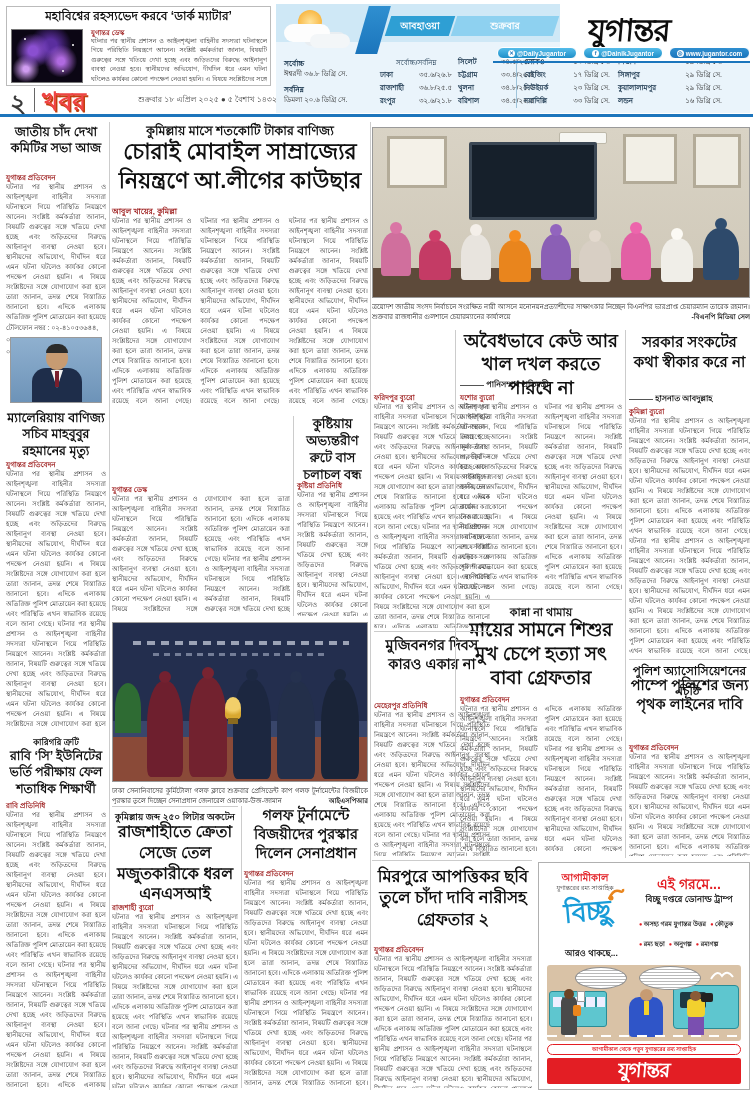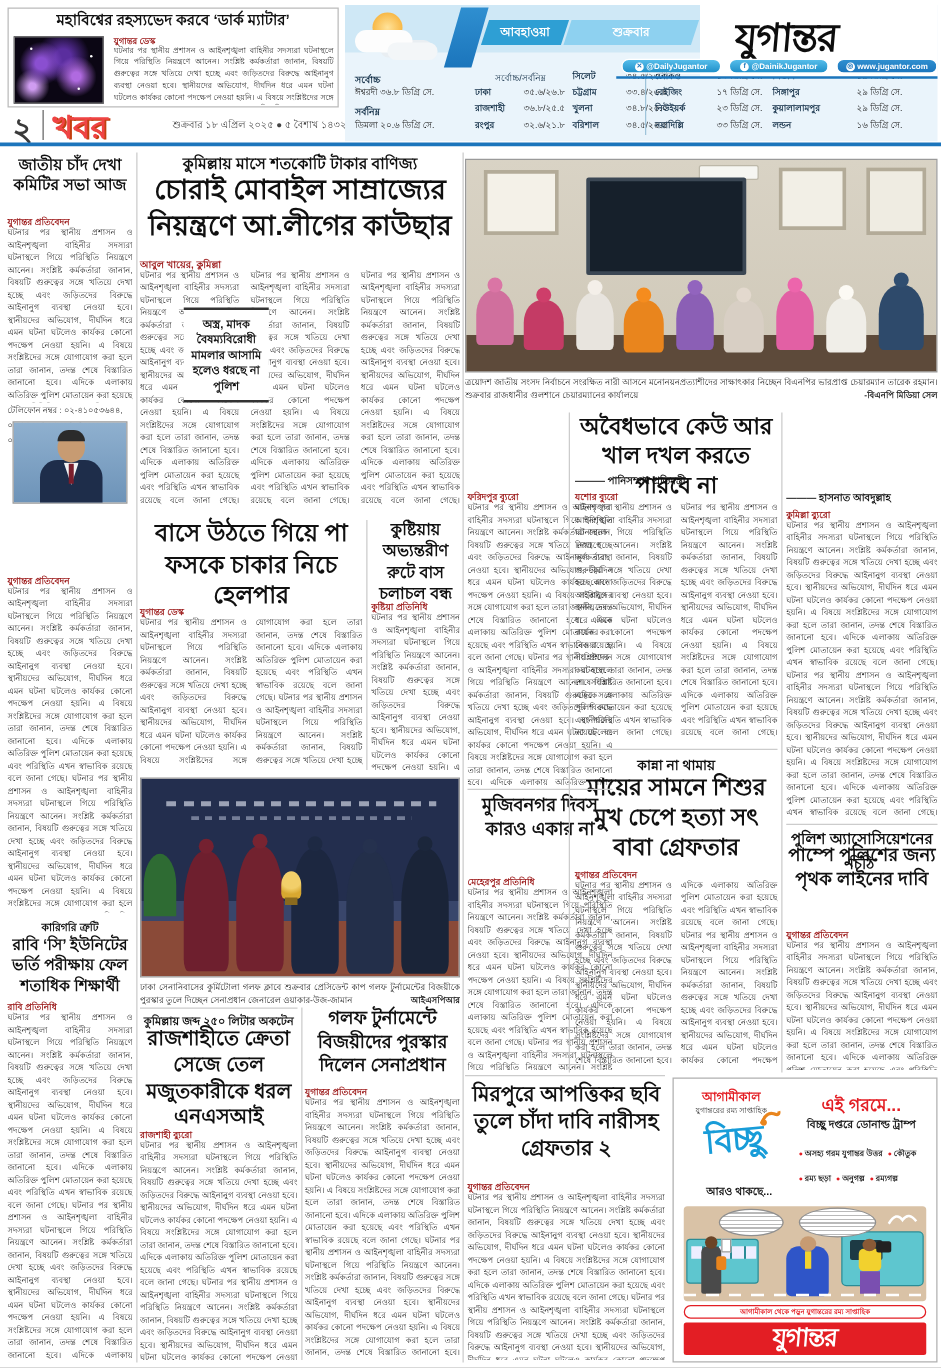--- a/index.html
+++ b/index.html
@@ -175,35 +175,33 @@
   <div class="abs" style="left:6px;top:322px;width:100px;font-size:6.6px;color:#2e2e2e">টেলিফোন নম্বর : ০২-৪১০৫৩৬৪৪, ০২-২২৩৩৮০৬৩৫১ ও ০২-২২৩৩৮৩৫৬৯।</div>
 
   <div class="photo" style="left:10px;top:337px;width:92px;height:66px;background:linear-gradient(#8fb0cf,#6d93b8)">
     <div class="abs" style="left:21px;top:30px;width:50px;height:36px;border-radius:14px 14px 0 0;background:#1e2d4a"></div>
     <div class="abs" style="left:40px;top:32px;width:12px;height:18px;background:#f2f2f2;clip-path:polygon(0 0,100% 0,50% 100%)"></div>
     <div class="abs" style="left:44px;top:33px;width:4px;height:16px;background:#7a1e2c"></div>
     <div class="abs head" style="left:35px;top:8px;width:22px;height:24px"></div>
     <div class="abs" style="left:35px;top:6px;width:22px;height:9px;border-radius:10px 10px 0 0;background:#2b2b2b"></div>
   </div>
 
+  <div class="abs hl" style="left:6px;top:410px;width:100px;font-size:12.5px">ম্যালেরিয়ায় বাণিজ্য সচিব মাহবুবুর রহমানের মৃত্যু</div>
   <div class="abs byline" style="left:6px;top:459px">যুগান্তর প্রতিবেদন</div>
   <div class="abs greek" style="left:6px;top:469px;width:100px;height:261px">ঘটনার পর স্থানীয় প্রশাসন ও আইনশৃঙ্খলা বাহিনীর সদস্যরা ঘটনাস্থলে গিয়ে পরিস্থিতি নিয়ন্ত্রণে আনেন। সংশ্লিষ্ট কর্মকর্তারা জানান, বিষয়টি গুরুত্বের সঙ্গে খতিয়ে দেখা হচ্ছে এবং জড়িতদের বিরুদ্ধে আইনানুগ ব্যবস্থা নেওয়া হবে। স্থানীয়দের অভিযোগ, দীর্ঘদিন ধরে এমন ঘটনা ঘটলেও কার্যকর কোনো পদক্ষেপ নেওয়া হয়নি। এ বিষয়ে সংশ্লিষ্টদের সঙ্গে যোগাযোগ করা হলে তারা জানান, তদন্ত শেষে বিস্তারিত জানানো হবে। এদিকে এলাকায় অতিরিক্ত পুলিশ মোতায়েন করা হয়েছে এবং পরিস্থিতি এখন স্বাভাবিক রয়েছে বলে জানা গেছে। ঘটনার পর স্থানীয় প্রশাসন ও আইনশৃঙ্খলা বাহিনীর সদস্যরা ঘটনাস্থলে গিয়ে পরিস্থিতি নিয়ন্ত্রণে আনেন। সংশ্লিষ্ট কর্মকর্তারা জানান, বিষয়টি গুরুত্বের সঙ্গে খতিয়ে দেখা হচ্ছে এবং জড়িতদের বিরুদ্ধে আইনানুগ ব্যবস্থা নেওয়া হবে। স্থানীয়দের অভিযোগ, দীর্ঘদিন ধরে এমন ঘটনা ঘটলেও কার্যকর কোনো পদক্ষেপ নেওয়া হয়নি। এ বিষয়ে সংশ্লিষ্টদের সঙ্গে যোগাযোগ করা হলে তারা জানান, তদন্ত শেষে বিস্তারিত জানানো হবে। এদিকে এলাকায় অতিরিক্ত পুলিশ মোতায়েন করা হয়েছে এবং পরিস্থিতি এখন স্বাভাবিক রয়েছে বলে জানা গেছে। ঘটনার পর স্থানীয় প্রশাসন ও আইনশৃঙ্খলা বাহিনীর সদস্যরা ঘটনাস্থলে গিয়ে পরিস্থিতি নিয়ন্ত্রণে আনেন। সংশ্লিষ্ট কর্মকর্তারা জানান, বিষয়টি গুরুত্বের সঙ্গে খতিয়ে দেখা হচ্ছে এবং জড়িতদের বিরুদ্ধে আইনানুগ ব্যবস্থা নেওয়া হবে। স্থানীয়দের অভিযোগ, দীর্ঘদিন ধরে এমন ঘটনা ঘটলেও কার্যকর কোনো পদক্ষেপ নেওয়া হয়নি। এ বিষয়ে সংশ্লিষ্টদের সঙ্গে যোগাযোগ করা হলে তারা জানান, তদন্ত শেষে বিস্তারিত জানানো হবে। এদিকে এলাকায় অতিরিক্ত পুলিশ মোতায়েন করা হয়েছে এবং পরিস্থিতি এখন স্বাভাবিক রয়েছে বলে জানা গেছে। ঘটনার পর স্থানীয় প্রশাসন ও আইনশৃঙ্খলা বাহিনীর সদস্যরা ঘটনাস্থলে গিয়ে পরিস্থিতি নিয়ন্ত্রণে আনেন। সংশ্লিষ্ট কর্মকর্তারা জানান, বিষয়টি গুরুত্বের সঙ্গে খতিয়ে দেখা হচ্ছে এবং জড়িতদের বিরুদ্ধে আইনানুগ ব্যবস্থা নেওয়া হবে। স্থানীয়দের অভিযোগ, দীর্ঘদিন ধরে এমন ঘটনা ঘটলেও কার্যকর কোনো পদক্ষেপ নেওয়া হয়নি। এ বিষয়ে সংশ্লিষ্টদের সঙ্গে যোগাযোগ করা হলে তারা জানান, তদন্ত শেষে বিস্তারিত জানানো হবে। এদিকে এলাকায় অতিরিক্ত পুলিশ মোতায়েন করা হয়েছে এবং পরিস্থিতি এখন স্বাভাবিক রয়েছে বলে জানা গেছে।</div>
 
   <div class="abs kick" style="left:6px;top:736px;width:100px;font-size:8.5px">কারিগরি ত্রুটি</div>
   <div class="abs hl" style="left:6px;top:748px;width:100px;font-size:12.5px">রাবি ‘সি’ ইউনিটের ভর্তি পরীক্ষায় ফেল শতাধিক শিক্ষার্থী</div>
   <div class="abs byline" style="left:6px;top:800px">রাবি প্রতিনিধি</div>
   <div class="abs greek" style="left:6px;top:810px;width:100px;height:278px">ঘটনার পর স্থানীয় প্রশাসন ও আইনশৃঙ্খলা বাহিনীর সদস্যরা ঘটনাস্থলে গিয়ে পরিস্থিতি নিয়ন্ত্রণে আনেন। সংশ্লিষ্ট কর্মকর্তারা জানান, বিষয়টি গুরুত্বের সঙ্গে খতিয়ে দেখা হচ্ছে এবং জড়িতদের বিরুদ্ধে আইনানুগ ব্যবস্থা নেওয়া হবে। স্থানীয়দের অভিযোগ, দীর্ঘদিন ধরে এমন ঘটনা ঘটলেও কার্যকর কোনো পদক্ষেপ নেওয়া হয়নি। এ বিষয়ে সংশ্লিষ্টদের সঙ্গে যোগাযোগ করা হলে তারা জানান, তদন্ত শেষে বিস্তারিত জানানো হবে। এদিকে এলাকায় অতিরিক্ত পুলিশ মোতায়েন করা হয়েছে এবং পরিস্থিতি এখন স্বাভাবিক রয়েছে বলে জানা গেছে। ঘটনার পর স্থানীয় প্রশাসন ও আইনশৃঙ্খলা বাহিনীর সদস্যরা ঘটনাস্থলে গিয়ে পরিস্থিতি নিয়ন্ত্রণে আনেন। সংশ্লিষ্ট কর্মকর্তারা জানান, বিষয়টি গুরুত্বের সঙ্গে খতিয়ে দেখা হচ্ছে এবং জড়িতদের বিরুদ্ধে আইনানুগ ব্যবস্থা নেওয়া হবে। স্থানীয়দের অভিযোগ, দীর্ঘদিন ধরে এমন ঘটনা ঘটলেও কার্যকর কোনো পদক্ষেপ নেওয়া হয়নি। এ বিষয়ে সংশ্লিষ্টদের সঙ্গে যোগাযোগ করা হলে তারা জানান, তদন্ত শেষে বিস্তারিত জানানো হবে। এদিকে এলাকায় অতিরিক্ত পুলিশ মোতায়েন করা হয়েছে এবং পরিস্থিতি এখন স্বাভাবিক রয়েছে বলে জানা গেছে। ঘটনার পর স্থানীয় প্রশাসন ও আইনশৃঙ্খলা বাহিনীর সদস্যরা ঘটনাস্থলে গিয়ে পরিস্থিতি নিয়ন্ত্রণে আনেন। সংশ্লিষ্ট কর্মকর্তারা জানান, বিষয়টি গুরুত্বের সঙ্গে খতিয়ে দেখা হচ্ছে এবং জড়িতদের বিরুদ্ধে আইনানুগ ব্যবস্থা নেওয়া হবে। স্থানীয়দের অভিযোগ, দীর্ঘদিন ধরে এমন ঘটনা ঘটলেও কার্যকর কোনো পদক্ষেপ নেওয়া হয়নি। এ বিষয়ে সংশ্লিষ্টদের সঙ্গে যোগাযোগ করা হলে তারা জানান, তদন্ত শেষে বিস্তারিত জানানো হবে। এদিকে এলাকায় অতিরিক্ত পুলিশ মোতায়েন করা হয়েছে এবং পরিস্থিতি এখন স্বাভাবিক রয়েছে বলে জানা গেছে। ঘটনার পর স্থানীয় প্রশাসন ও আইনশৃঙ্খলা বাহিনীর সদস্যরা ঘটনাস্থলে গিয়ে পরিস্থিতি নিয়ন্ত্রণে আনেন। সংশ্লিষ্ট কর্মকর্তারা জানান, বিষয়টি গুরুত্বের সঙ্গে খতিয়ে দেখা হচ্ছে এবং জড়িতদের বিরুদ্ধে আইনানুগ ব্যবস্থা নেওয়া হবে। স্থানীয়দের অভিযোগ, দীর্ঘদিন ধরে এমন ঘটনা ঘটলেও কার্যকর কোনো পদক্ষেপ নেওয়া হয়নি। এ বিষয়ে সংশ্লিষ্টদের সঙ্গে যোগাযোগ করা হলে তারা জানান, তদন্ত শেষে বিস্তারিত জানানো হবে। এদিকে এলাকায় অতিরিক্ত পুলিশ মোতায়েন করা হয়েছে এবং পরিস্থিতি এখন স্বাভাবিক রয়েছে বলে জানা গেছে।</div>
 
   <div class="abs kick" style="left:112px;top:122px;width:256px;font-size:12.5px">কুমিল্লায় মাসে শতকোটি টাকার বাণিজ্য</div>
   <div class="abs hl" style="left:112px;top:137px;width:256px;font-size:22px;line-height:1.32">চোরাই মোবাইল সাম্রাজ্যের নিয়ন্ত্রণে আ.লীগের কাউছার</div>
   <div class="abs byline" style="left:112px;top:205px;font-size:7.8px">আবুল খায়ের, কুমিল্লা</div>
   <div class="abs greek cols3" style="left:112px;top:216px;width:256px;height:196px">ঘটনার পর স্থানীয় প্রশাসন ও আইনশৃঙ্খলা বাহিনীর সদস্যরা ঘটনাস্থলে গিয়ে পরিস্থিতি নিয়ন্ত্রণে আনেন। সংশ্লিষ্ট কর্মকর্তারা জানান, বিষয়টি গুরুত্বের সঙ্গে খতিয়ে দেখা হচ্ছে এবং জড়িতদের বিরুদ্ধে আইনানুগ ব্যবস্থা নেওয়া হবে। স্থানীয়দের অভিযোগ, দীর্ঘদিন ধরে এমন ঘটনা ঘটলেও কার্যকর কোনো পদক্ষেপ নেওয়া হয়নি। এ বিষয়ে সংশ্লিষ্টদের সঙ্গে যোগাযোগ করা হলে তারা জানান, তদন্ত শেষে বিস্তারিত জানানো হবে। এদিকে এলাকায় অতিরিক্ত পুলিশ মোতায়েন করা হয়েছে এবং পরিস্থিতি এখন স্বাভাবিক রয়েছে বলে জানা গেছে। ঘটনার পর স্থানীয় প্রশাসন ও আইনশৃঙ্খলা বাহিনীর সদস্যরা ঘটনাস্থলে গিয়ে পরিস্থিতি নিয়ন্ত্রণে আনেন। সংশ্লিষ্ট কর্মকর্তারা জানান, বিষয়টি গুরুত্বের সঙ্গে খতিয়ে দেখা হচ্ছে এবং জড়িতদের বিরুদ্ধে আইনানুগ ব্যবস্থা নেওয়া হবে। স্থানীয়দের অভিযোগ, দীর্ঘদিন ধরে এমন ঘটনা ঘটলেও কার্যকর কোনো পদক্ষেপ নেওয়া হয়নি। এ বিষয়ে সংশ্লিষ্টদের সঙ্গে যোগাযোগ করা হলে তারা জানান, তদন্ত শেষে বিস্তারিত জানানো হবে। এদিকে এলাকায় অতিরিক্ত পুলিশ মোতায়েন করা হয়েছে এবং পরিস্থিতি এখন স্বাভাবিক রয়েছে বলে জানা গেছে। ঘটনার পর স্থানীয় প্রশাসন ও আইনশৃঙ্খলা বাহিনীর সদস্যরা ঘটনাস্থলে গিয়ে পরিস্থিতি নিয়ন্ত্রণে আনেন। সংশ্লিষ্ট কর্মকর্তারা জানান, বিষয়টি গুরুত্বের সঙ্গে খতিয়ে দেখা হচ্ছে এবং জড়িতদের বিরুদ্ধে আইনানুগ ব্যবস্থা নেওয়া হবে। স্থানীয়দের অভিযোগ, দীর্ঘদিন ধরে এমন ঘটনা ঘটলেও কার্যকর কোনো পদক্ষেপ নেওয়া হয়নি। এ বিষয়ে সংশ্লিষ্টদের সঙ্গে যোগাযোগ করা হলে তারা জানান, তদন্ত শেষে বিস্তারিত জানানো হবে। এদিকে এলাকায় অতিরিক্ত পুলিশ মোতায়েন করা হয়েছে এবং পরিস্থিতি এখন স্বাভাবিক রয়েছে বলে জানা গেছে। ঘটনার পর স্থানীয় প্রশাসন ও আইনশৃঙ্খলা বাহিনীর সদস্যরা ঘটনাস্থলে গিয়ে পরিস্থিতি নিয়ন্ত্রণে আনেন। সংশ্লিষ্ট কর্মকর্তারা জানান, বিষয়টি গুরুত্বের সঙ্গে খতিয়ে দেখা হচ্ছে এবং জড়িতদের বিরুদ্ধে আইনানুগ ব্যবস্থা নেওয়া হবে। স্থানীয়দের অভিযোগ, দীর্ঘদিন ধরে এমন ঘটনা ঘটলেও কার্যকর কোনো পদক্ষেপ নেওয়া হয়নি। এ বিষয়ে সংশ্লিষ্টদের সঙ্গে যোগাযোগ করা হলে তারা জানান, তদন্ত শেষে বিস্তারিত জানানো হবে। এদিকে এলাকায় অতিরিক্ত পুলিশ মোতায়েন করা হয়েছে এবং পরিস্থিতি এখন স্বাভাবিক রয়েছে বলে জানা গেছে। ঘটনার পর স্থানীয় প্রশাসন ও আইনশৃঙ্খলা বাহিনীর সদস্যরা ঘটনাস্থলে গিয়ে পরিস্থিতি নিয়ন্ত্রণে আনেন। সংশ্লিষ্ট কর্মকর্তারা জানান, বিষয়টি গুরুত্বের সঙ্গে খতিয়ে দেখা হচ্ছে এবং জড়িতদের বিরুদ্ধে আইনানুগ ব্যবস্থা নেওয়া হবে। স্থানীয়দের অভিযোগ, দীর্ঘদিন ধরে এমন ঘটনা ঘটলেও কার্যকর কোনো পদক্ষেপ নেওয়া হয়নি। এ বিষয়ে সংশ্লিষ্টদের সঙ্গে যোগাযোগ করা হলে তারা জানান, তদন্ত শেষে বিস্তারিত জানানো হবে। এদিকে এলাকায় অতিরিক্ত পুলিশ মোতায়েন করা হয়েছে এবং পরিস্থিতি এখন স্বাভাবিক রয়েছে বলে জানা গেছে।</div>
-  <div class="abs" style="left:147px;top:246px;width:68px;height:76px;background:#fff;border-top:2px solid #333;border-bottom:2px solid #333;display:flex;align-items:center">
-    <div style="font-size:9px;font-weight:bold;text-align:center;line-height:1.4;color:#101010">অস্ত্র, মাদক বৈষম্যবিরোধী মামলার আসামি হলেও ধরছে না পুলিশ</div>
-  </div>
 
   <div class="photo" style="left:372px;top:127px;width:378px;height:171px;background:linear-gradient(#d9d3c5,#cfc8b8)">
     <div class="abs" style="left:14px;top:8px;width:60px;height:52px;background:#f4f1e8;border:3px solid #b3ab98"></div>
     <div class="abs" style="left:250px;top:6px;width:54px;height:50px;background:#f2efe6;border:3px solid #b3ab98"></div>
     <div class="abs" style="left:320px;top:6px;width:48px;height:54px;background:#efece2;border:3px solid #b3ab98"></div>
     <div class="abs" style="left:186px;top:4px;width:48px;height:12px;background:#f6f6f2;border:1px solid #bdb8a9;border-radius:2px"></div>
     <div class="abs" style="left:96px;top:14px;width:128px;height:78px;background:#16202b;border:3px solid #3b4754;border-radius:2px"></div>
     <div class="abs" style="left:0;top:140px;width:378px;height:31px;background:#5d4a3a"></div>
     <div class="person" style="left:8px;top:104px;width:30px;height:44px;background:#d06f9d"></div>
     <div class="person" style="left:46px;top:112px;width:32px;height:40px;background:#c43b65"></div>
@@ -221,25 +219,25 @@
   </div>
 
   <div class="abs byline" style="left:374px;top:392px">ফরিদপুর ব্যুরো</div>
   <div class="abs greek" style="left:374px;top:402px;width:116px;height:226px">ঘটনার পর স্থানীয় প্রশাসন ও আইনশৃঙ্খলা বাহিনীর সদস্যরা ঘটনাস্থলে গিয়ে পরিস্থিতি নিয়ন্ত্রণে আনেন। সংশ্লিষ্ট কর্মকর্তারা জানান, বিষয়টি গুরুত্বের সঙ্গে খতিয়ে দেখা হচ্ছে এবং জড়িতদের বিরুদ্ধে আইনানুগ ব্যবস্থা নেওয়া হবে। স্থানীয়দের অভিযোগ, দীর্ঘদিন ধরে এমন ঘটনা ঘটলেও কার্যকর কোনো পদক্ষেপ নেওয়া হয়নি। এ বিষয়ে সংশ্লিষ্টদের সঙ্গে যোগাযোগ করা হলে তারা জানান, তদন্ত শেষে বিস্তারিত জানানো হবে। এদিকে এলাকায় অতিরিক্ত পুলিশ মোতায়েন করা হয়েছে এবং পরিস্থিতি এখন স্বাভাবিক রয়েছে বলে জানা গেছে। ঘটনার পর স্থানীয় প্রশাসন ও আইনশৃঙ্খলা বাহিনীর সদস্যরা ঘটনাস্থলে গিয়ে পরিস্থিতি নিয়ন্ত্রণে আনেন। সংশ্লিষ্ট কর্মকর্তারা জানান, বিষয়টি গুরুত্বের সঙ্গে খতিয়ে দেখা হচ্ছে এবং জড়িতদের বিরুদ্ধে আইনানুগ ব্যবস্থা নেওয়া হবে। স্থানীয়দের অভিযোগ, দীর্ঘদিন ধরে এমন ঘটনা ঘটলেও কার্যকর কোনো পদক্ষেপ নেওয়া হয়নি। এ বিষয়ে সংশ্লিষ্টদের সঙ্গে যোগাযোগ করা হলে তারা জানান, তদন্ত শেষে বিস্তারিত জানানো হবে। এদিকে এলাকায় অতিরিক্ত পুলিশ মোতায়েন করা হয়েছে এবং পরিস্থিতি এখন স্বাভাবিক রয়েছে বলে জানা গেছে। ঘটনার পর স্থানীয় প্রশাসন ও আইনশৃঙ্খলা বাহিনীর সদস্যরা ঘটনাস্থলে গিয়ে পরিস্থিতি নিয়ন্ত্রণে আনেন। সংশ্লিষ্ট কর্মকর্তারা জানান, বিষয়টি গুরুত্বের সঙ্গে খতিয়ে দেখা হচ্ছে এবং জড়িতদের বিরুদ্ধে আইনানুগ ব্যবস্থা নেওয়া হবে। স্থানীয়দের অভিযোগ, দীর্ঘদিন ধরে এমন ঘটনা ঘটলেও কার্যকর কোনো পদক্ষেপ নেওয়া হয়নি। এ বিষয়ে সংশ্লিষ্টদের সঙ্গে যোগাযোগ করা হলে তারা জানান, তদন্ত শেষে বিস্তারিত জানানো হবে। এদিকে এলাকায় অতিরিক্ত পুলিশ মোতায়েন করা হয়েছে এবং পরিস্থিতি এখন স্বাভাবিক রয়েছে বলে জানা গেছে।</div>
 
   <div class="abs hl" style="left:460px;top:330px;width:162px;font-size:18px">অবৈধভাবে কেউ আর খাল দখল করতে পারবে না</div>
   <div class="abs attr" style="left:460px;top:378px;width:162px">পানিসম্পদ প্রতিমন্ত্রী</div>
   <div class="abs byline" style="left:460px;top:392px">যশোর ব্যুরো</div>
   <div class="abs greek cols2" style="left:460px;top:402px;width:162px;height:194px">ঘটনার পর স্থানীয় প্রশাসন ও আইনশৃঙ্খলা বাহিনীর সদস্যরা ঘটনাস্থলে গিয়ে পরিস্থিতি নিয়ন্ত্রণে আনেন। সংশ্লিষ্ট কর্মকর্তারা জানান, বিষয়টি গুরুত্বের সঙ্গে খতিয়ে দেখা হচ্ছে এবং জড়িতদের বিরুদ্ধে আইনানুগ ব্যবস্থা নেওয়া হবে। স্থানীয়দের অভিযোগ, দীর্ঘদিন ধরে এমন ঘটনা ঘটলেও কার্যকর কোনো পদক্ষেপ নেওয়া হয়নি। এ বিষয়ে সংশ্লিষ্টদের সঙ্গে যোগাযোগ করা হলে তারা জানান, তদন্ত শেষে বিস্তারিত জানানো হবে। এদিকে এলাকায় অতিরিক্ত পুলিশ মোতায়েন করা হয়েছে এবং পরিস্থিতি এখন স্বাভাবিক রয়েছে বলে জানা গেছে। ঘটনার পর স্থানীয় প্রশাসন ও আইনশৃঙ্খলা বাহিনীর সদস্যরা ঘটনাস্থলে গিয়ে পরিস্থিতি নিয়ন্ত্রণে আনেন। সংশ্লিষ্ট কর্মকর্তারা জানান, বিষয়টি গুরুত্বের সঙ্গে খতিয়ে দেখা হচ্ছে এবং জড়িতদের বিরুদ্ধে আইনানুগ ব্যবস্থা নেওয়া হবে। স্থানীয়দের অভিযোগ, দীর্ঘদিন ধরে এমন ঘটনা ঘটলেও কার্যকর কোনো পদক্ষেপ নেওয়া হয়নি। এ বিষয়ে সংশ্লিষ্টদের সঙ্গে যোগাযোগ করা হলে তারা জানান, তদন্ত শেষে বিস্তারিত জানানো হবে। এদিকে এলাকায় অতিরিক্ত পুলিশ মোতায়েন করা হয়েছে এবং পরিস্থিতি এখন স্বাভাবিক রয়েছে বলে জানা গেছে। ঘটনার পর স্থানীয় প্রশাসন ও আইনশৃঙ্খলা বাহিনীর সদস্যরা ঘটনাস্থলে গিয়ে পরিস্থিতি নিয়ন্ত্রণে আনেন। সংশ্লিষ্ট কর্মকর্তারা জানান, বিষয়টি গুরুত্বের সঙ্গে খতিয়ে দেখা হচ্ছে এবং জড়িতদের বিরুদ্ধে আইনানুগ ব্যবস্থা নেওয়া হবে। স্থানীয়দের অভিযোগ, দীর্ঘদিন ধরে এমন ঘটনা ঘটলেও কার্যকর কোনো পদক্ষেপ নেওয়া হয়নি। এ বিষয়ে সংশ্লিষ্টদের সঙ্গে যোগাযোগ করা হলে তারা জানান, তদন্ত শেষে বিস্তারিত জানানো হবে। এদিকে এলাকায় অতিরিক্ত পুলিশ মোতায়েন করা হয়েছে এবং পরিস্থিতি এখন স্বাভাবিক রয়েছে বলে জানা গেছে। ঘটনার পর স্থানীয় প্রশাসন ও আইনশৃঙ্খলা বাহিনীর সদস্যরা ঘটনাস্থলে গিয়ে পরিস্থিতি নিয়ন্ত্রণে আনেন। সংশ্লিষ্ট কর্মকর্তারা জানান, বিষয়টি গুরুত্বের সঙ্গে খতিয়ে দেখা হচ্ছে এবং জড়িতদের বিরুদ্ধে আইনানুগ ব্যবস্থা নেওয়া হবে। স্থানীয়দের অভিযোগ, দীর্ঘদিন ধরে এমন ঘটনা ঘটলেও কার্যকর কোনো পদক্ষেপ নেওয়া হয়নি। এ বিষয়ে সংশ্লিষ্টদের সঙ্গে যোগাযোগ করা হলে তারা জানান, তদন্ত শেষে বিস্তারিত জানানো হবে। এদিকে এলাকায় অতিরিক্ত পুলিশ মোতায়েন করা হয়েছে এবং পরিস্থিতি এখন স্বাভাবিক রয়েছে বলে জানা গেছে।</div>
 
+  <div class="abs hl" style="left:629px;top:332px;width:121px;font-size:15px">সরকার সংকটের কথা স্বীকার করে না</div>
   <div class="abs attr" style="left:629px;top:392px;width:121px">হাসনাত আবদুল্লাহ</div>
   <div class="abs byline" style="left:629px;top:406px">কুমিল্লা ব্যুরো</div>
   <div class="abs greek" style="left:629px;top:416px;width:121px;height:240px">ঘটনার পর স্থানীয় প্রশাসন ও আইনশৃঙ্খলা বাহিনীর সদস্যরা ঘটনাস্থলে গিয়ে পরিস্থিতি নিয়ন্ত্রণে আনেন। সংশ্লিষ্ট কর্মকর্তারা জানান, বিষয়টি গুরুত্বের সঙ্গে খতিয়ে দেখা হচ্ছে এবং জড়িতদের বিরুদ্ধে আইনানুগ ব্যবস্থা নেওয়া হবে। স্থানীয়দের অভিযোগ, দীর্ঘদিন ধরে এমন ঘটনা ঘটলেও কার্যকর কোনো পদক্ষেপ নেওয়া হয়নি। এ বিষয়ে সংশ্লিষ্টদের সঙ্গে যোগাযোগ করা হলে তারা জানান, তদন্ত শেষে বিস্তারিত জানানো হবে। এদিকে এলাকায় অতিরিক্ত পুলিশ মোতায়েন করা হয়েছে এবং পরিস্থিতি এখন স্বাভাবিক রয়েছে বলে জানা গেছে। ঘটনার পর স্থানীয় প্রশাসন ও আইনশৃঙ্খলা বাহিনীর সদস্যরা ঘটনাস্থলে গিয়ে পরিস্থিতি নিয়ন্ত্রণে আনেন। সংশ্লিষ্ট কর্মকর্তারা জানান, বিষয়টি গুরুত্বের সঙ্গে খতিয়ে দেখা হচ্ছে এবং জড়িতদের বিরুদ্ধে আইনানুগ ব্যবস্থা নেওয়া হবে। স্থানীয়দের অভিযোগ, দীর্ঘদিন ধরে এমন ঘটনা ঘটলেও কার্যকর কোনো পদক্ষেপ নেওয়া হয়নি। এ বিষয়ে সংশ্লিষ্টদের সঙ্গে যোগাযোগ করা হলে তারা জানান, তদন্ত শেষে বিস্তারিত জানানো হবে। এদিকে এলাকায় অতিরিক্ত পুলিশ মোতায়েন করা হয়েছে এবং পরিস্থিতি এখন স্বাভাবিক রয়েছে বলে জানা গেছে। ঘটনার পর স্থানীয় প্রশাসন ও আইনশৃঙ্খলা বাহিনীর সদস্যরা ঘটনাস্থলে গিয়ে পরিস্থিতি নিয়ন্ত্রণে আনেন। সংশ্লিষ্ট কর্মকর্তারা জানান, বিষয়টি গুরুত্বের সঙ্গে খতিয়ে দেখা হচ্ছে এবং জড়িতদের বিরুদ্ধে আইনানুগ ব্যবস্থা নেওয়া হবে। স্থানীয়দের অভিযোগ, দীর্ঘদিন ধরে এমন ঘটনা ঘটলেও কার্যকর কোনো পদক্ষেপ নেওয়া হয়নি। এ বিষয়ে সংশ্লিষ্টদের সঙ্গে যোগাযোগ করা হলে তারা জানান, তদন্ত শেষে বিস্তারিত জানানো হবে। এদিকে এলাকায় অতিরিক্ত পুলিশ মোতায়েন করা হয়েছে এবং পরিস্থিতি এখন স্বাভাবিক রয়েছে বলে জানা গেছে।</div>
 
-  <div class="abs hl" style="left:112px;top:416px;width:178px;font-size:19px">বাসে উঠতে গিয়ে পা ফসকে চাকার নিচে হেলপার</div>
   <div class="abs byline" style="left:112px;top:484px">যুগান্তর ডেস্ক</div>
   <div class="abs greek cols2" style="left:112px;top:494px;width:178px;height:122px">ঘটনার পর স্থানীয় প্রশাসন ও আইনশৃঙ্খলা বাহিনীর সদস্যরা ঘটনাস্থলে গিয়ে পরিস্থিতি নিয়ন্ত্রণে আনেন। সংশ্লিষ্ট কর্মকর্তারা জানান, বিষয়টি গুরুত্বের সঙ্গে খতিয়ে দেখা হচ্ছে এবং জড়িতদের বিরুদ্ধে আইনানুগ ব্যবস্থা নেওয়া হবে। স্থানীয়দের অভিযোগ, দীর্ঘদিন ধরে এমন ঘটনা ঘটলেও কার্যকর কোনো পদক্ষেপ নেওয়া হয়নি। এ বিষয়ে সংশ্লিষ্টদের সঙ্গে যোগাযোগ করা হলে তারা জানান, তদন্ত শেষে বিস্তারিত জানানো হবে। এদিকে এলাকায় অতিরিক্ত পুলিশ মোতায়েন করা হয়েছে এবং পরিস্থিতি এখন স্বাভাবিক রয়েছে বলে জানা গেছে। ঘটনার পর স্থানীয় প্রশাসন ও আইনশৃঙ্খলা বাহিনীর সদস্যরা ঘটনাস্থলে গিয়ে পরিস্থিতি নিয়ন্ত্রণে আনেন। সংশ্লিষ্ট কর্মকর্তারা জানান, বিষয়টি গুরুত্বের সঙ্গে খতিয়ে দেখা হচ্ছে এবং জড়িতদের বিরুদ্ধে আইনানুগ ব্যবস্থা নেওয়া হবে। স্থানীয়দের অভিযোগ, দীর্ঘদিন ধরে এমন ঘটনা ঘটলেও কার্যকর কোনো পদক্ষেপ নেওয়া হয়নি। এ বিষয়ে সংশ্লিষ্টদের সঙ্গে যোগাযোগ করা হলে তারা জানান, তদন্ত শেষে বিস্তারিত জানানো হবে। এদিকে এলাকায় অতিরিক্ত পুলিশ মোতায়েন করা হয়েছে এবং পরিস্থিতি এখন স্বাভাবিক রয়েছে বলে জানা গেছে। ঘটনার পর স্থানীয় প্রশাসন ও আইনশৃঙ্খলা বাহিনীর সদস্যরা ঘটনাস্থলে গিয়ে পরিস্থিতি নিয়ন্ত্রণে আনেন। সংশ্লিষ্ট কর্মকর্তারা জানান, বিষয়টি গুরুত্বের সঙ্গে খতিয়ে দেখা হচ্ছে এবং জড়িতদের বিরুদ্ধে আইনানুগ ব্যবস্থা নেওয়া হবে। স্থানীয়দের অভিযোগ, দীর্ঘদিন ধরে এমন ঘটনা ঘটলেও কার্যকর কোনো পদক্ষেপ নেওয়া হয়নি। এ বিষয়ে সংশ্লিষ্টদের সঙ্গে যোগাযোগ করা হলে তারা জানান, তদন্ত শেষে বিস্তারিত জানানো হবে। এদিকে এলাকায় অতিরিক্ত পুলিশ মোতায়েন করা হয়েছে এবং পরিস্থিতি এখন স্বাভাবিক রয়েছে বলে জানা গেছে।</div>
 
   <div class="abs hl" style="left:297px;top:416px;width:71px;font-size:13px">কুষ্টিয়ায় অভ্যন্তরীণ রুটে বাস চলাচল বন্ধ</div>
   <div class="abs byline" style="left:297px;top:480px">কুষ্টিয়া প্রতিনিধি</div>
   <div class="abs greek" style="left:297px;top:490px;width:71px;height:126px">ঘটনার পর স্থানীয় প্রশাসন ও আইনশৃঙ্খলা বাহিনীর সদস্যরা ঘটনাস্থলে গিয়ে পরিস্থিতি নিয়ন্ত্রণে আনেন। সংশ্লিষ্ট কর্মকর্তারা জানান, বিষয়টি গুরুত্বের সঙ্গে খতিয়ে দেখা হচ্ছে এবং জড়িতদের বিরুদ্ধে আইনানুগ ব্যবস্থা নেওয়া হবে। স্থানীয়দের অভিযোগ, দীর্ঘদিন ধরে এমন ঘটনা ঘটলেও কার্যকর কোনো পদক্ষেপ নেওয়া হয়নি। এ বিষয়ে সংশ্লিষ্টদের সঙ্গে যোগাযোগ করা হলে তারা জানান, তদন্ত শেষে বিস্তারিত জানানো হবে। এদিকে এলাকায় অতিরিক্ত পুলিশ মোতায়েন করা হয়েছে এবং পরিস্থিতি এখন স্বাভাবিক রয়েছে বলে জানা গেছে। ঘটনার পর স্থানীয় প্রশাসন ও আইনশৃঙ্খলা বাহিনীর সদস্যরা ঘটনাস্থলে গিয়ে পরিস্থিতি নিয়ন্ত্রণে আনেন। সংশ্লিষ্ট কর্মকর্তারা জানান, বিষয়টি গুরুত্বের সঙ্গে খতিয়ে দেখা হচ্ছে এবং জড়িতদের বিরুদ্ধে আইনানুগ ব্যবস্থা নেওয়া হবে। স্থানীয়দের অভিযোগ, দীর্ঘদিন ধরে এমন ঘটনা ঘটলেও কার্যকর কোনো পদক্ষেপ নেওয়া হয়নি। এ বিষয়ে সংশ্লিষ্টদের সঙ্গে যোগাযোগ করা হলে তারা জানান, তদন্ত শেষে বিস্তারিত জানানো হবে। এদিকে এলাকায় অতিরিক্ত পুলিশ মোতায়েন করা হয়েছে এবং পরিস্থিতি এখন স্বাভাবিক রয়েছে বলে জানা গেছে।</div>
 
   <div class="abs hl" style="left:374px;top:636px;width:116px;font-size:14.5px">মুজিবনগর দিবস কারও একার না</div>
   <div class="abs byline" style="left:374px;top:700px">মেহেরপুর প্রতিনিধি</div>
   <div class="abs greek" style="left:374px;top:710px;width:116px;height:146px">ঘটনার পর স্থানীয় প্রশাসন ও আইনশৃঙ্খলা বাহিনীর সদস্যরা ঘটনাস্থলে গিয়ে পরিস্থিতি নিয়ন্ত্রণে আনেন। সংশ্লিষ্ট কর্মকর্তারা জানান, বিষয়টি গুরুত্বের সঙ্গে খতিয়ে দেখা হচ্ছে এবং জড়িতদের বিরুদ্ধে আইনানুগ ব্যবস্থা নেওয়া হবে। স্থানীয়দের অভিযোগ, দীর্ঘদিন ধরে এমন ঘটনা ঘটলেও কার্যকর কোনো পদক্ষেপ নেওয়া হয়নি। এ বিষয়ে সংশ্লিষ্টদের সঙ্গে যোগাযোগ করা হলে তারা জানান, তদন্ত শেষে বিস্তারিত জানানো হবে। এদিকে এলাকায় অতিরিক্ত পুলিশ মোতায়েন করা হয়েছে এবং পরিস্থিতি এখন স্বাভাবিক রয়েছে বলে জানা গেছে। ঘটনার পর স্থানীয় প্রশাসন ও আইনশৃঙ্খলা বাহিনীর সদস্যরা ঘটনাস্থলে গিয়ে পরিস্থিতি নিয়ন্ত্রণে আনেন। সংশ্লিষ্ট কর্মকর্তারা জানান, বিষয়টি গুরুত্বের সঙ্গে খতিয়ে দেখা হচ্ছে এবং জড়িতদের বিরুদ্ধে আইনানুগ ব্যবস্থা নেওয়া হবে। স্থানীয়দের অভিযোগ, দীর্ঘদিন ধরে এমন ঘটনা ঘটলেও কার্যকর কোনো পদক্ষেপ নেওয়া হয়নি। এ বিষয়ে সংশ্লিষ্টদের সঙ্গে যোগাযোগ করা হলে তারা জানান, তদন্ত শেষে বিস্তারিত জানানো হবে। এদিকে এলাকায় অতিরিক্ত পুলিশ মোতায়েন করা হয়েছে এবং পরিস্থিতি এখন স্বাভাবিক রয়েছে বলে জানা গেছে।</div>

